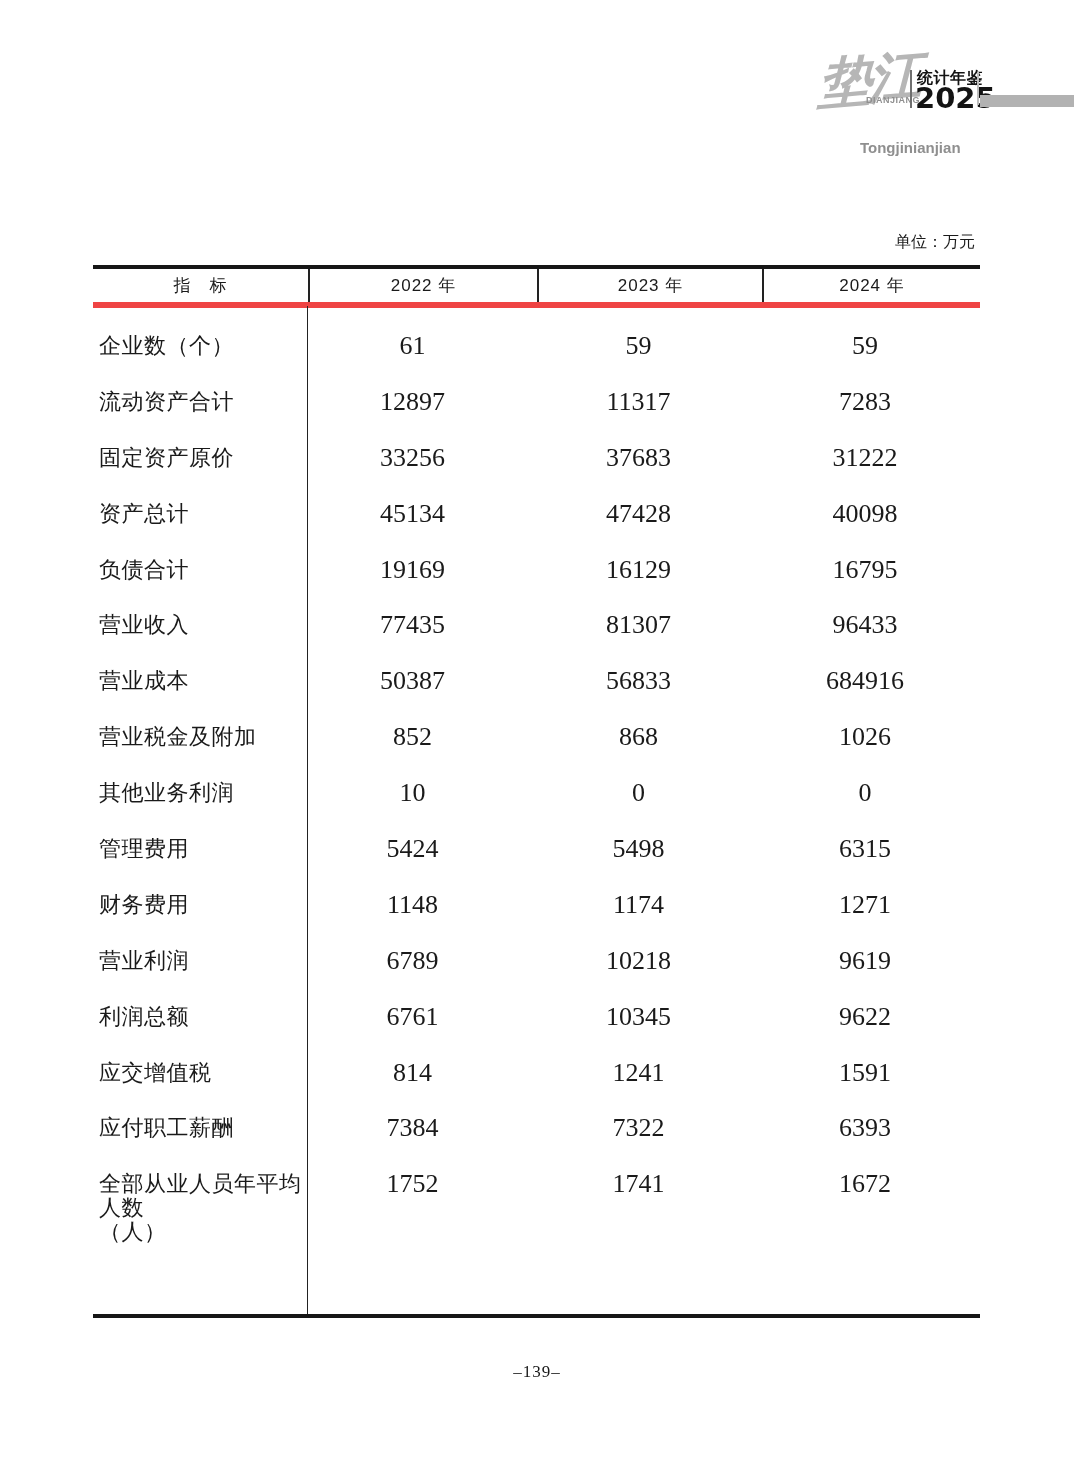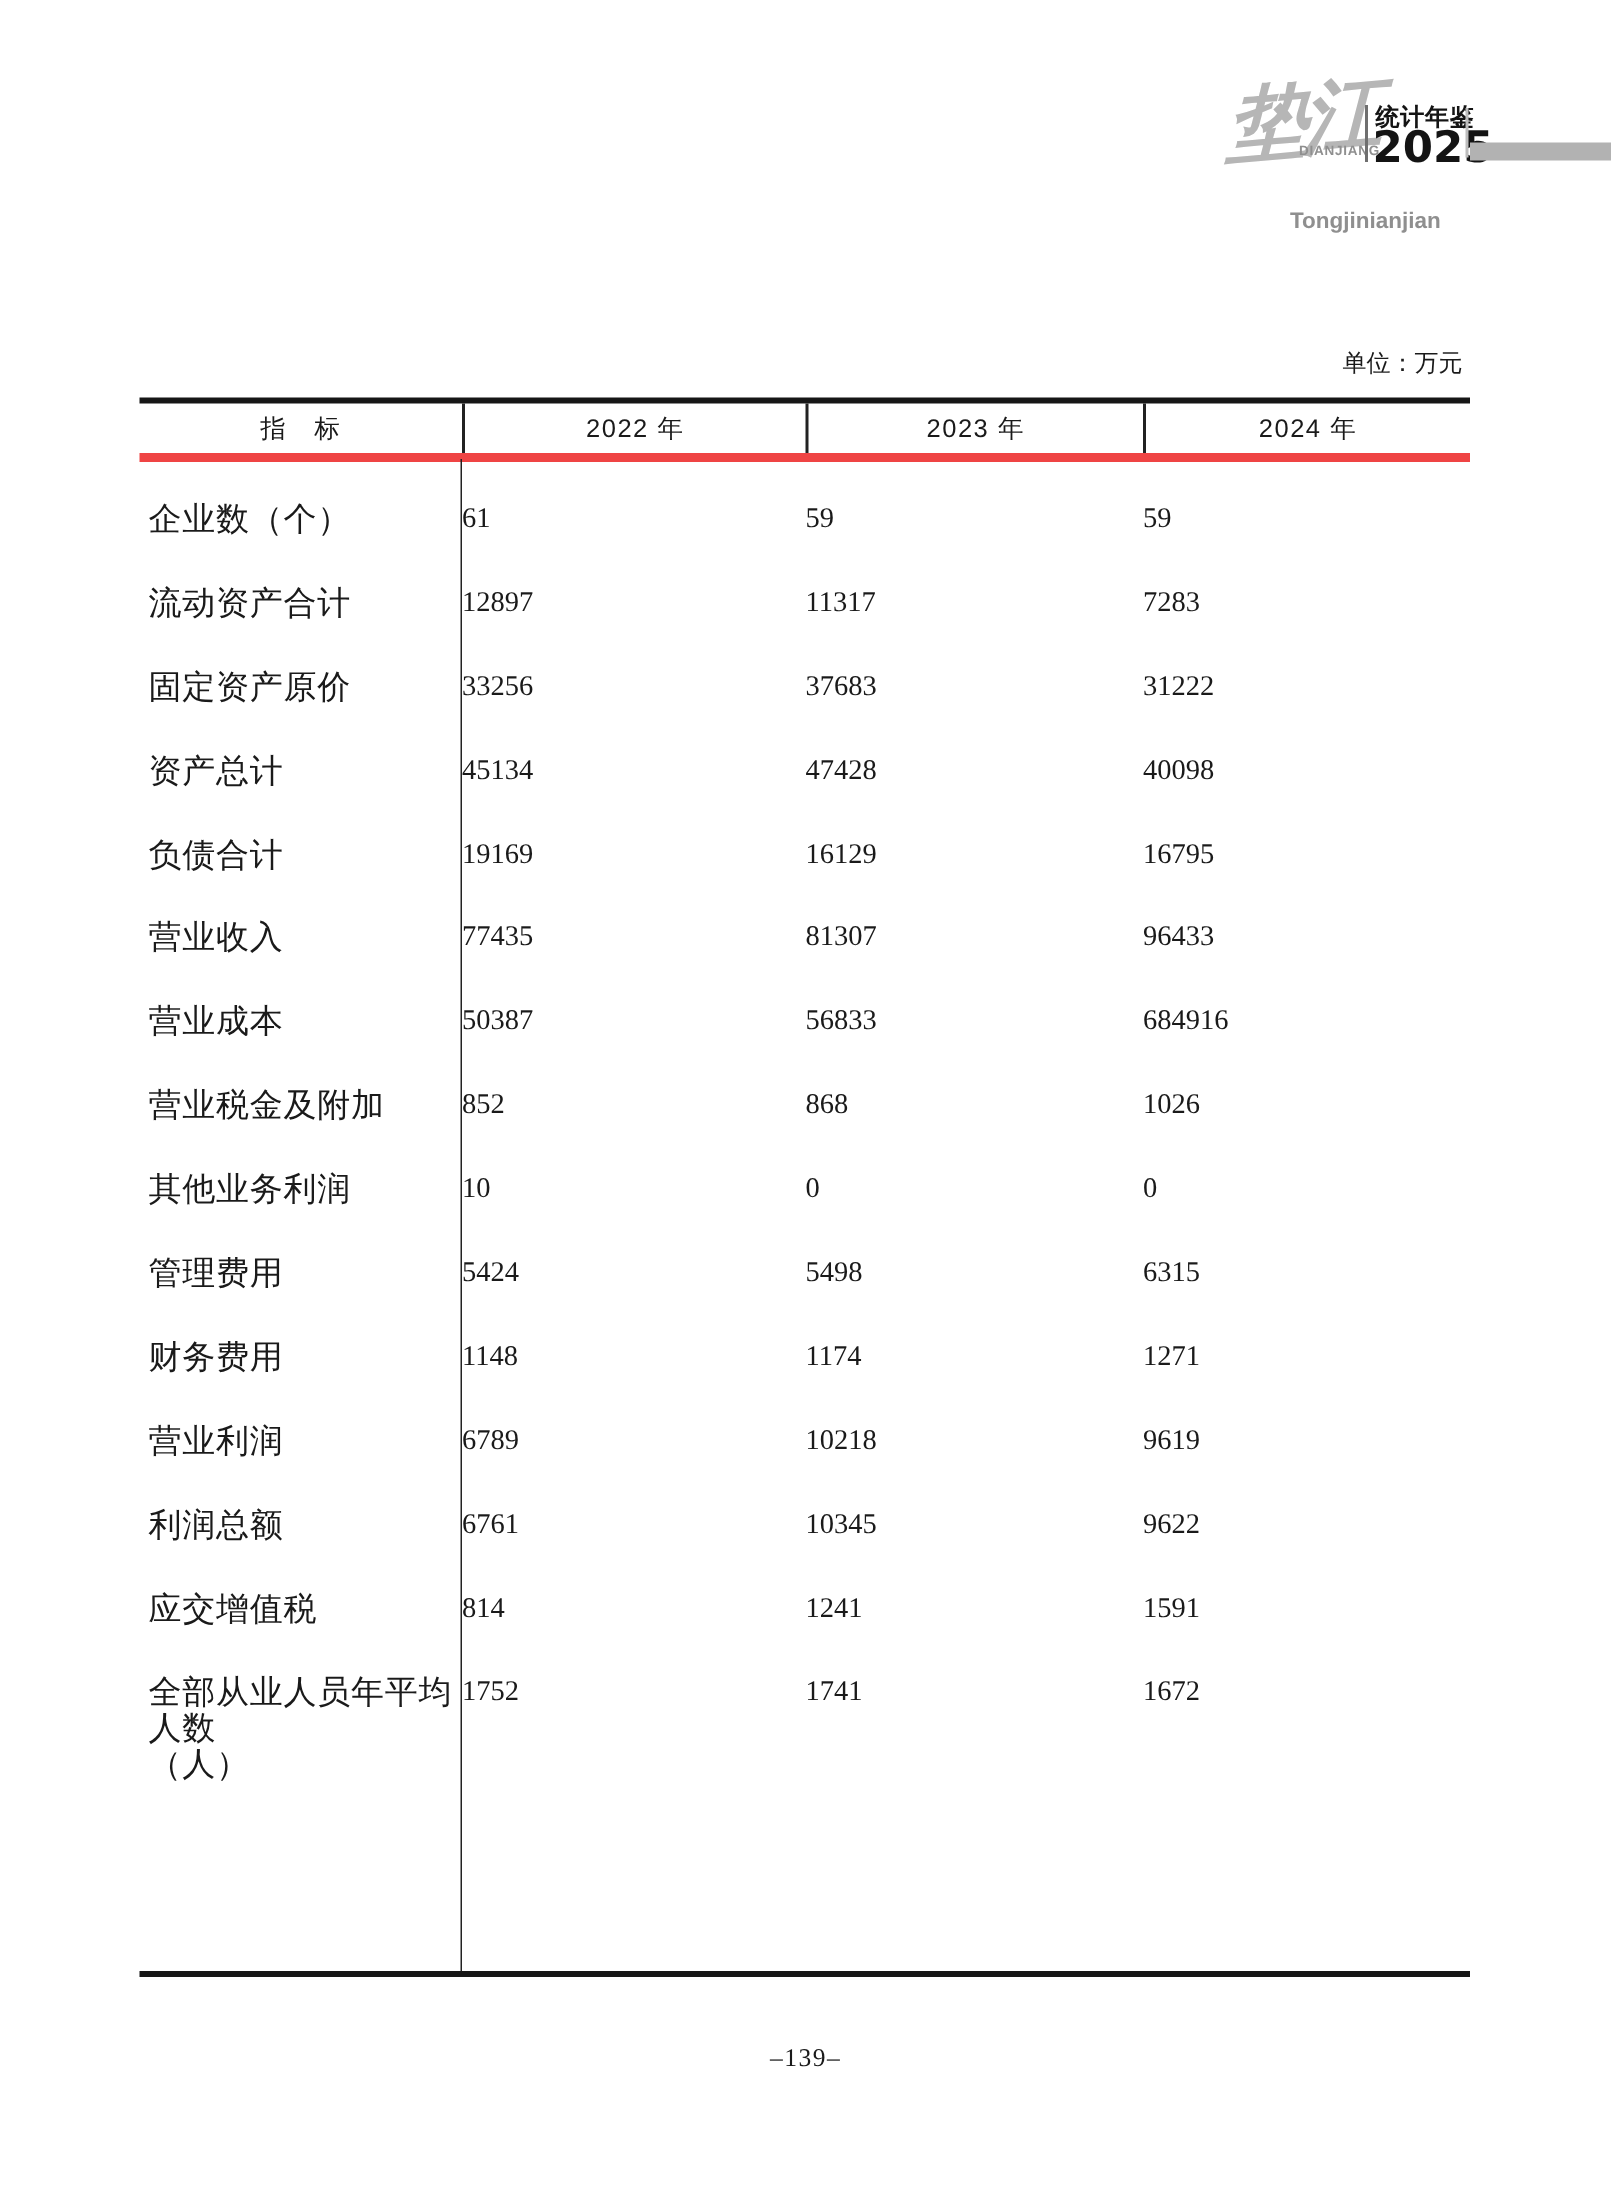--- a/index.html
+++ b/index.html
@@ -109,21 +109,21 @@
   .row{
     display:flex;height:55.9px;align-items:flex-start;
     box-sizing:border-box;padding-top:16px;line-height:24px;
   }
   .cell{box-sizing:border-box;overflow:visible;}
   .cell.label{
     width:215px;padding-left:6px;text-align:left;
     font-size:22px;white-space:pre-line;letter-spacing:0.5px;
   }
   .cell.num{
-    font-size:19px;text-align:left;
+    font-size:26px;text-align:center;
     font-family:"Liberation Serif","DejaVu Serif",serif;
   }
   .cell.n1{width:229px;padding-right:20px;}
   .cell.n2{width:225px;padding-right:22px;}
   .cell.n3{width:218px;padding-right:12px;}
 
   .page-number{
     position:absolute;left:0;top:1362px;width:1074px;
     text-align:center;font-size:17px;letter-spacing:1px;color:#1a1a1a;
   }
@@ -232,20 +232,26 @@
     <div class="cell num n2">10345</div>
     <div class="cell num n3">9622</div>
   </div>
         <div class="row">
     <div class="cell label">应交增值税</div>
     <div class="cell num n1">814</div>
     <div class="cell num n2">1241</div>
     <div class="cell num n3">1591</div>
   </div>
         <div class="row">
+    <div class="cell label">应付职工薪酬</div>
+    <div class="cell num n1">7384</div>
+    <div class="cell num n2">7322</div>
+    <div class="cell num n3">6393</div>
+  </div>
+        <div class="row">
     <div class="cell label">全部从业人员年平均人数
 （人）</div>
     <div class="cell num n1">1752</div>
     <div class="cell num n2">1741</div>
     <div class="cell num n3">1672</div>
   </div>
       </div>
   </div>
 
   <div class="page-number">–139–</div>

